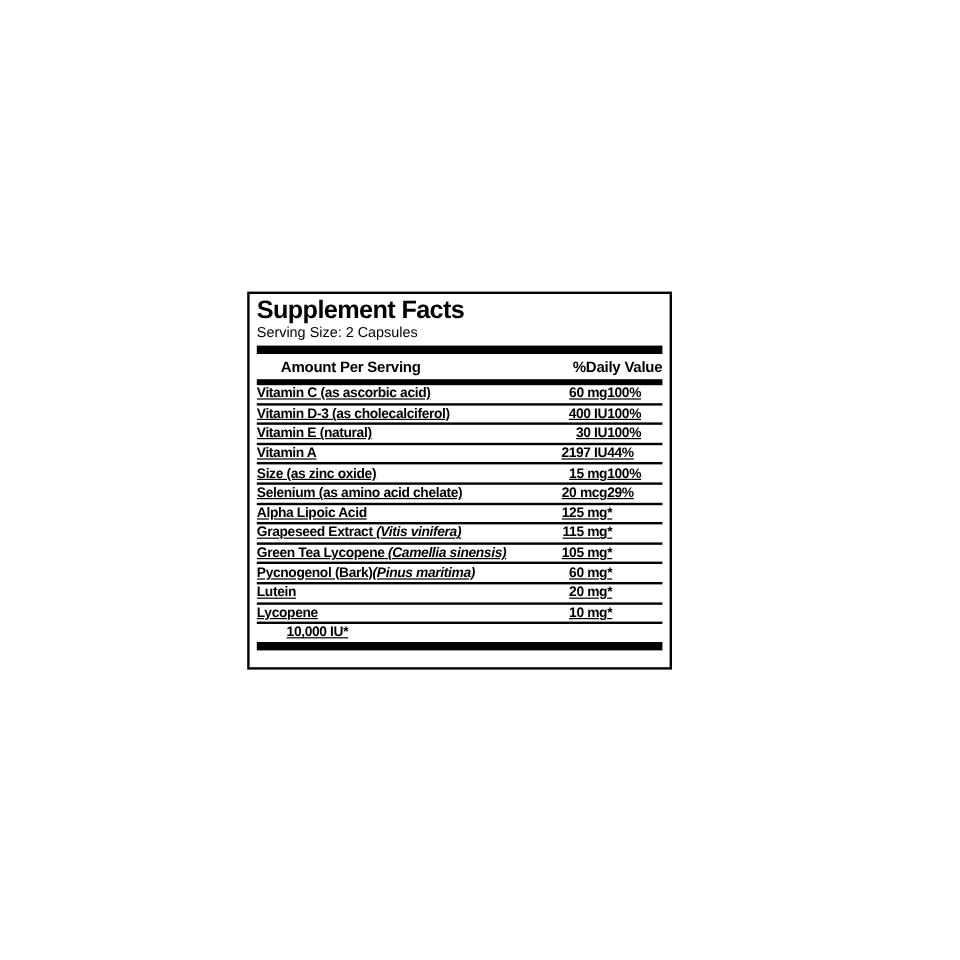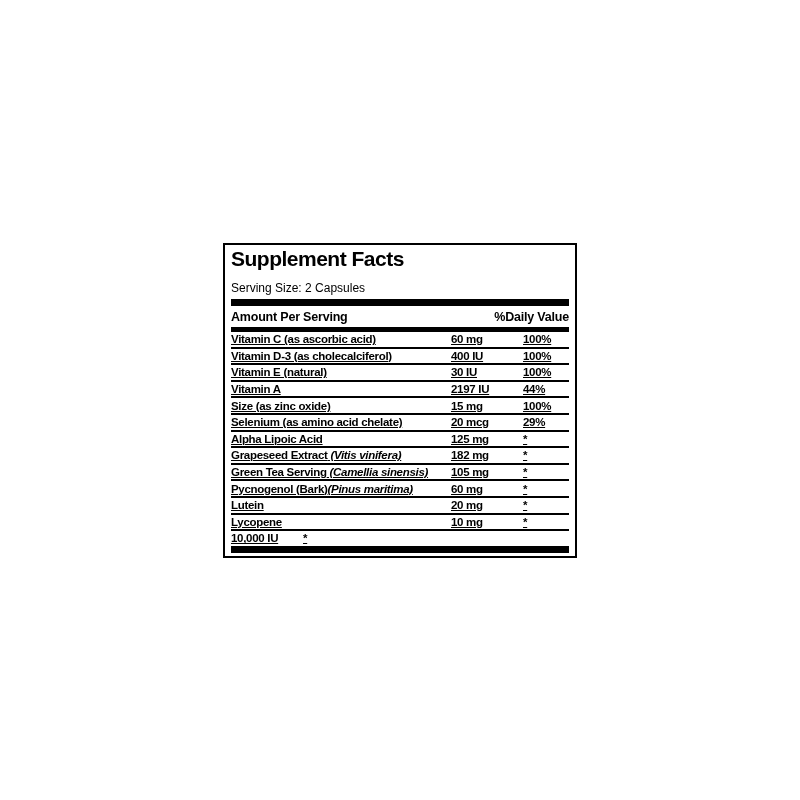--- a/index.html
+++ b/index.html
@@ -6,77 +6,78 @@
   .page {
     position: relative;
     width: 800px;
     height: 800px;
     background: #ffffff;
     font-family: "Liberation Sans", sans-serif;
     color: #000000;
   }
   .label-box {
     position: absolute;
-    left: 223px;
+    left: 206px;
     top: 243px;
     width: 354px;
     height: 315px;
     box-sizing: border-box;
     border: 2px solid #000000;
     background: #ffffff;
     padding: 2px 6px 0 6px;
     overflow: hidden;
   }
   .sf-title {
     font-size: 21px;
     font-weight: bold;
     line-height: 23px;
     letter-spacing: -0.5px;
     white-space: nowrap;
   }
   .serving {
     font-size: 12px;
     line-height: 14px;
-    margin-top: 11px;
+    margin-top: 0;
     margin-bottom: 4px;
     white-space: nowrap;
   }
   .bar-thick {
     height: 7px;
     background: #000000;
   }
   .bar-medium {
     height: 5px;
     background: #000000;
   }
   .hdr-row {
     display: flex;
     justify-content: space-between;
     align-items: center;
     height: 21px;
     font-size: 12.5px;
     font-weight: bold;
     letter-spacing: -0.2px;
+    margin-left: 20px;
   }
   .rows { }
   .row {
     display: flex;
     align-items: center;
     height: 14.6px;
     border-bottom: 2px solid #000000;
     font-size: 11.5px;
     font-weight: bold;
     letter-spacing: -0.3px;
     white-space: nowrap;
     text-decoration: underline;
   }
   .row:last-child { border-bottom: none; }
   .row .nm { flex: 1; overflow: hidden; }
   .row .nm i { font-style: italic; }
-  .row .amt { width: 72px; flex: none; }
+  .row .amt { width: 72px; text-align: right; flex: none; }
   .row .dv  { width: 46px; flex: none; }
   .footnote {
     font-size: 12.5px;
     font-weight: bold;
     letter-spacing: -0.2px;
     line-height: 17px;
     padding-top: 2px;
     white-space: nowrap;
   }
 </style>
@@ -137,26 +138,26 @@
       </div>
 
       <div class="row">
         <span class="nm"><span>Alpha Lipoic Acid</span><i></i></span>
         <span class="amt">125 mg</span>
         <span class="dv">*</span>
       </div>
 
       <div class="row">
         <span class="nm"><span>Grapeseed Extract</span><i> (Vitis vinifera)</i></span>
-        <span class="amt">182 mg</span>
+        <span class="amt">115 mg</span>
         <span class="dv">*</span>
       </div>
 
       <div class="row">
-        <span class="nm"><span>Green Tea Serving</span><i> (Camellia sinensis)</i></span>
+        <span class="nm"><span>Green Tea Lycopene</span><i> (Camellia sinensis)</i></span>
         <span class="amt">105 mg</span>
         <span class="dv">*</span>
       </div>
 
       <div class="row">
         <span class="nm"><span>Pycnogenol (Bark)</span><i>(Pinus maritima)</i></span>
         <span class="amt">60 mg</span>
         <span class="dv">*</span>
       </div>
 

